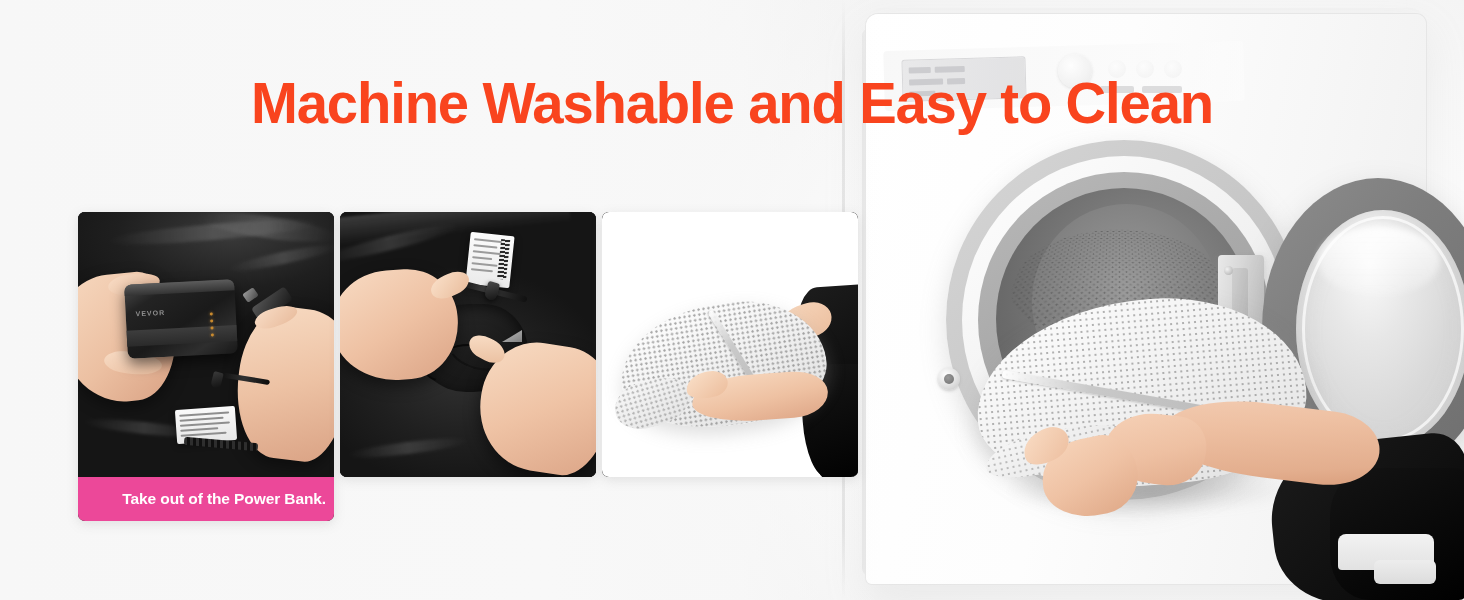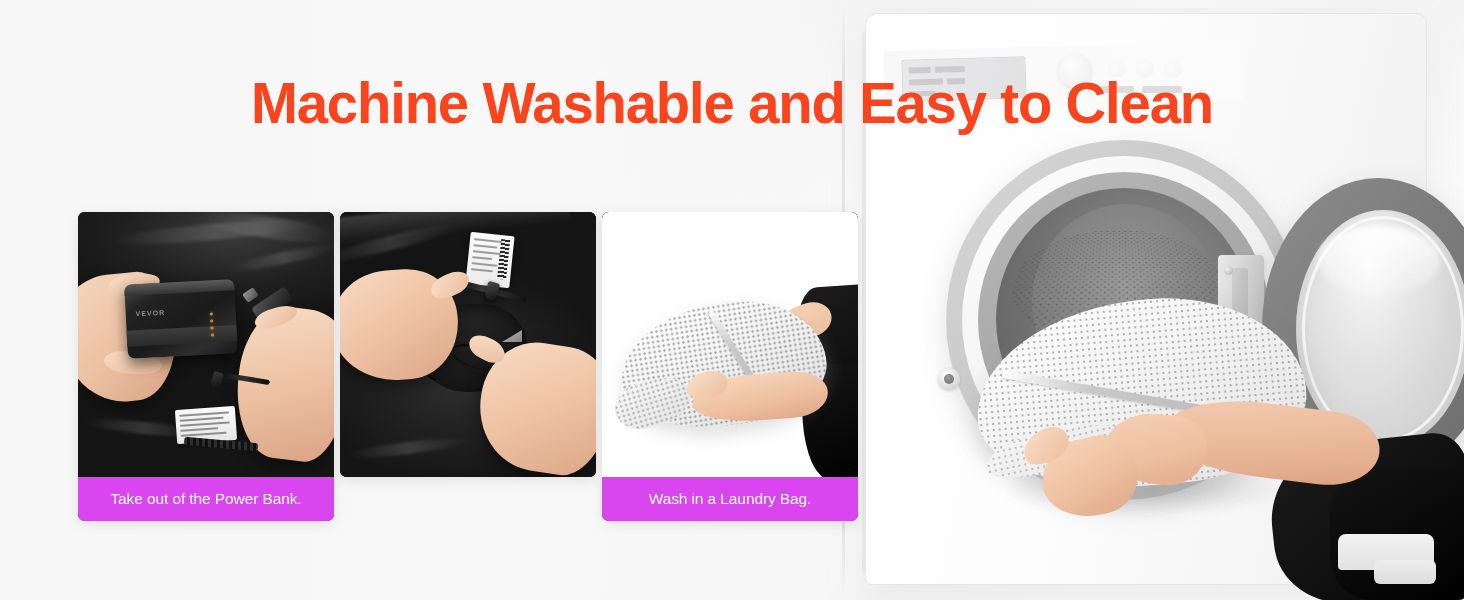--- a/index.html
+++ b/index.html
@@ -290,25 +290,25 @@
     overflow:hidden;
     box-shadow:0 3px 12px rgba(120,120,120,.18);
     background:#111;
     position:relative;
   }
   .photo {
     position:relative; width:256px; height:265px; overflow:hidden;
     background:#171717;
   }
   .caption {
-    background:#d946ef;
+    background:#ec4899;
     color:#ffffff;
-    text-align:center;
+    text-align:right;
     font-size:15.5px;
-    font-weight:400;
+    font-weight:700;
     line-height:1.25;
     padding:12px 8px 13px;
     letter-spacing:-.1px;
   }
   .caption.two-line { padding:9px 8px 10px; }
 
   
   .p1-fabric {
     position:absolute; inset:0;
     background:
@@ -701,16 +701,15 @@
       <div class="p3-bg"></div>
       <div class="p3-sleeve"></div>
       <div class="p3-sleeve2"></div>
       <div class="p3-arm-top"></div>
       <div class="p3-bag"></div>
       <div class="p3-bag-zip"></div>
       <div class="p3-bag-corner"></div>
       <div class="p3-arm-bot"></div>
       <div class="p3-fingers"></div>
     </div>
-    <div class="caption">Wash in a Laundry Bag.</div>
   </div>
 
 </div>
 
 </body></html>

